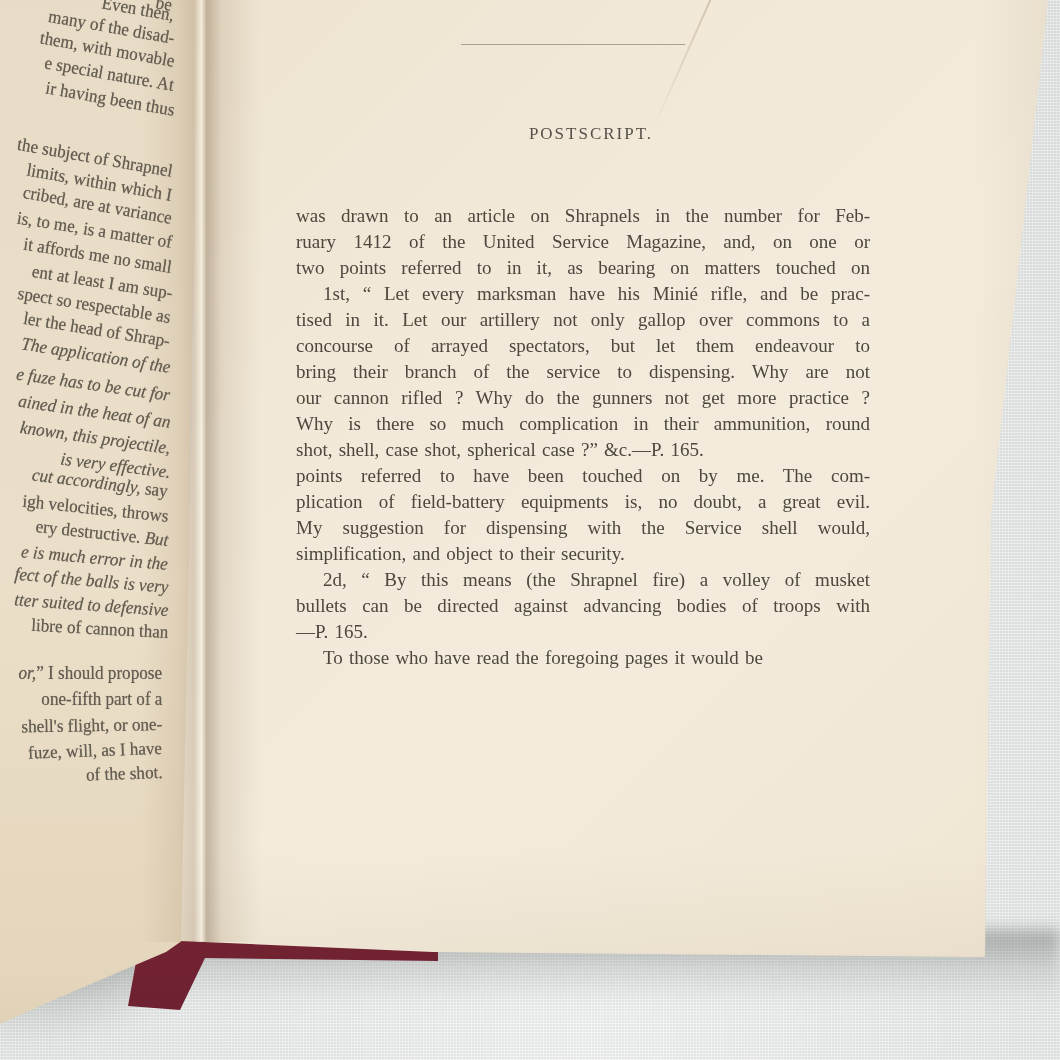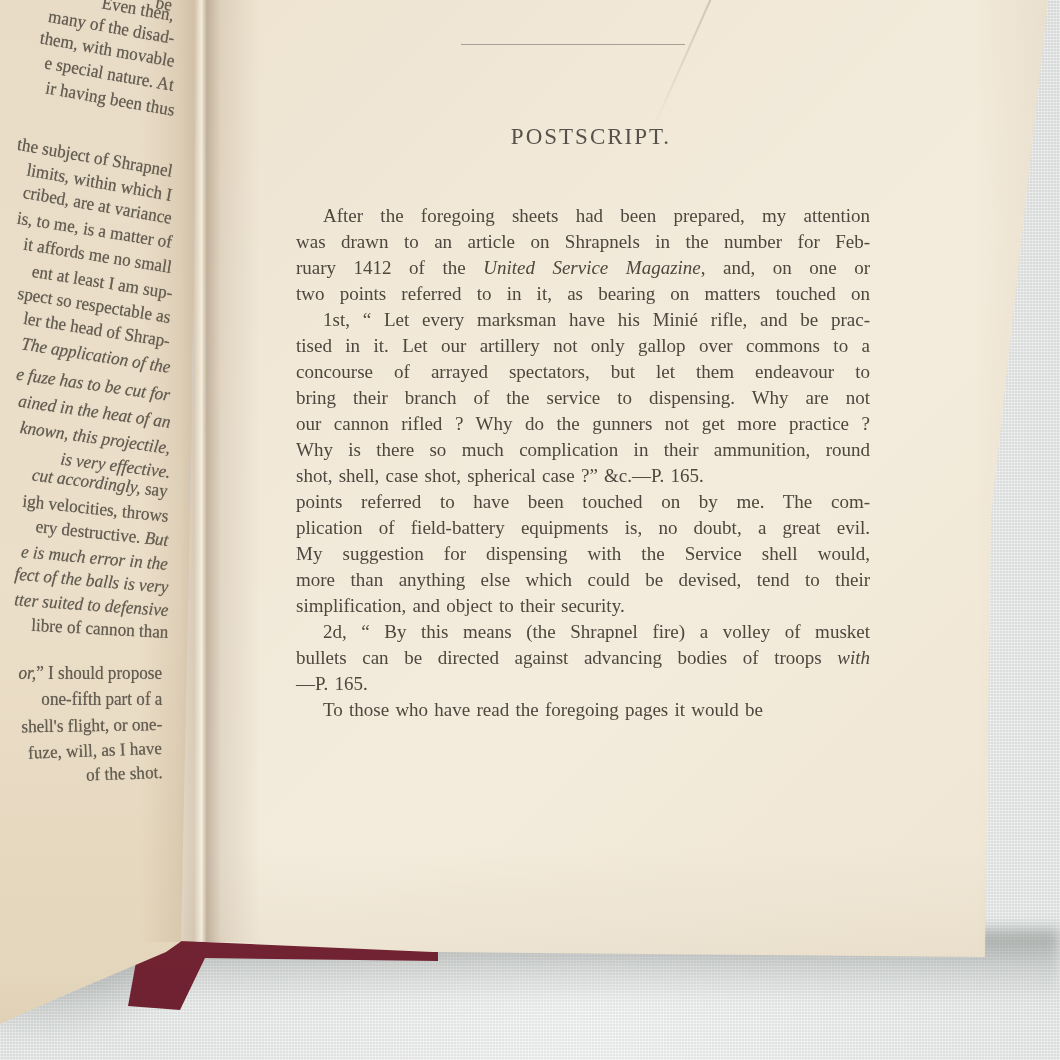--- a/index.html
+++ b/index.html
@@ -45,28 +45,28 @@
       linear-gradient(270deg, rgba(158,133,95,0.13) 0px, rgba(0,0,0,0) 85px),
       linear-gradient(180deg, rgba(0,0,0,0) 80%, rgba(150,125,85,0.12) 98%),
       linear-gradient(135deg, #ece1cc 0%, #f1e8d8 32%, #f3ebdc 58%, #efe5d2 100%);}
   .page-crease{position:absolute;left:712px;top:-6px;width:2px;height:150px;
     background:linear-gradient(180deg, rgba(155,135,105,0.38), rgba(155,135,105,0));
     transform:rotate(24deg);transform-origin:50% 0;}
 
   .rule{position:absolute;left:461px;top:44px;width:224px;height:1px;background:#8f8881;opacity:.75;}
 
   .heading{position:absolute;left:300px;top:124px;width:582px;text-align:center;
-    font-size:23px;letter-spacing:2px;color:#56514a;}
+    font-size:17px;letter-spacing:2px;color:#56514a;}
 
   .body-col{position:absolute;left:296px;top:203px;width:574px;
     font-size:19px;color:#4d473e;}
   .b-line{height:26px;line-height:26px;text-align:justify;text-align-last:justify;word-spacing:1.5px;overflow:visible;}
   .b-line.indent{text-indent:27px;}
   .b-line.last{text-align-last:left;}
-  .b-line .it{font-style:italic;}
+  .b-line .it{}
 
   
   .gutter{position:absolute;left:140px;top:0;width:150px;height:942px;pointer-events:none;
     background:linear-gradient(90deg,
       rgba(0,0,0,0) 0%, rgba(135,105,70,0.13) 26%, rgba(125,95,60,0.22) 36%,
       rgba(250,243,228,0.42) 41%, rgba(105,78,48,0.34) 44.5%,
       rgba(135,108,75,0.15) 54%, rgba(0,0,0,0) 80%);}
 </style>
 </head>
 <body>
@@ -112,39 +112,37 @@
         <div class="lp-line" style="top: 761px; right: 898px; transform: rotate(-2deg) scaleX(0.95);"><span>of the shot.</span></div>
       </div>
   </div>
 
   <div class="right-page">
     <div class="page-crease"></div>
     <div class="rule"></div>
     <div class="heading">POSTSCRIPT.</div>
     <div class="body-col">
         <div>
-          <div class="b-line indent"><span>After the foregoing sheets had been prepared, my attention</span></div>
           <div class="b-line"><span>was drawn to an article on Shrapnels in the number for Feb-</span></div>
           <div class="b-line"><span>ruary 1412 of the </span><span class="it">United Service Magazine</span><span>, and, on one or</span></div>
           <div class="b-line"><span>two points referred to in it, as bearing on matters touched on</span></div>
         </div>
         <div>
           <div class="b-line indent"><span>1st, “ Let every marksman have his Minié rifle, and be prac-</span></div>
           <div class="b-line"><span>tised in it.  Let our artillery not only gallop over commons to a</span></div>
           <div class="b-line"><span>concourse of arrayed spectators, but let them endeavour to</span></div>
           <div class="b-line"><span>bring their branch of the service to dispensing.  Why are not</span></div>
           <div class="b-line"><span>our cannon rifled ?  Why do the gunners not get more practice ?</span></div>
           <div class="b-line"><span>Why is there so much complication in their ammunition, round</span></div>
           <div class="b-line last"><span>shot, shell, case shot, spherical case ?” &amp;c.—P. 165.</span></div>
         </div>
         <div>
           <div class="b-line"><span>points referred to have been touched on by me.  The com-</span></div>
           <div class="b-line"><span>plication of field-battery equipments is, no doubt, a great evil.</span></div>
           <div class="b-line"><span>My suggestion for dispensing with the Service shell would,</span></div>
-          <div class="b-line"><span>more than anything else which could be devised, tend to their</span></div>
           <div class="b-line last"><span>simplification, and object to their security.</span></div>
         </div>
         <div>
           <div class="b-line indent"><span>2d, “ By this means (the Shrapnel fire) a volley of musket</span></div>
           <div class="b-line"><span>bullets can be directed against advancing bodies of troops </span><span class="it">with</span></div>
           <div class="b-line last"><span>—P. 165.</span></div>
         </div>
         <div>
           <div class="b-line indent last"><span>To those who have read the foregoing pages it would be</span></div>
         </div>

